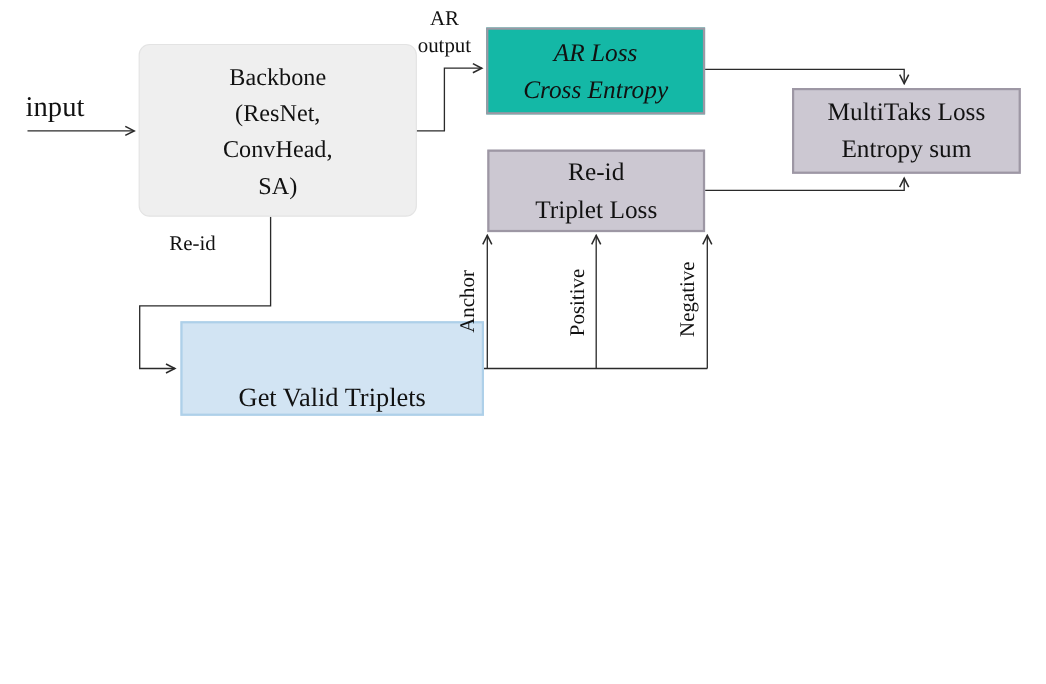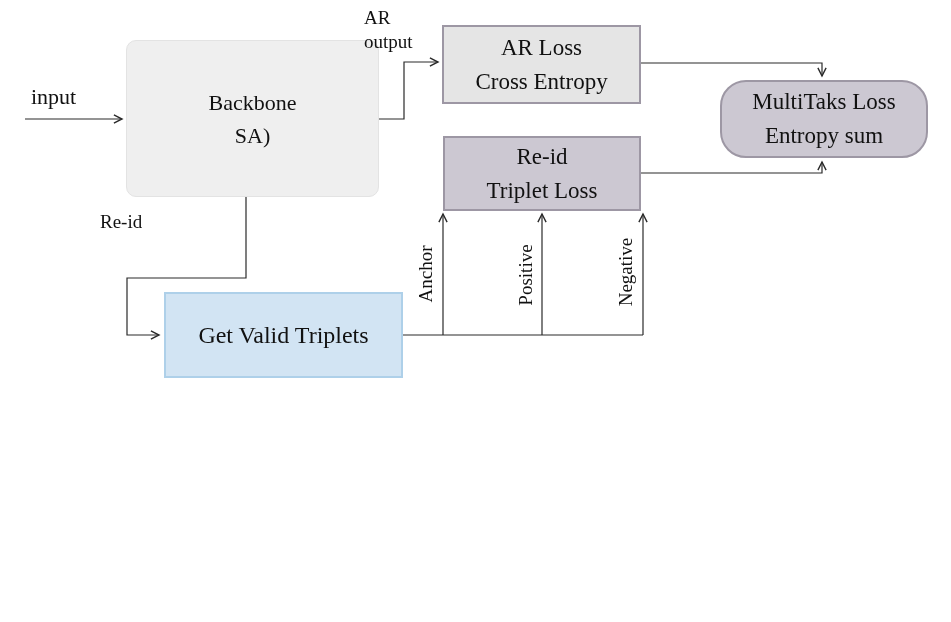--- a/index.html
+++ b/index.html
@@ -44,37 +44,39 @@
     font-size: 22px;
     line-height: 33px;
   }
   .node-loss {
     background: #ccc8d2;
     border: 2px solid #9d97a4;
     font-size: 23px;
     line-height: 34px;
   }
   .node-ar-loss   { left: 442px; top: 25px;  width: 199px; height: 79px; }
-  .node-multitask { left: 720px; top: 80px;  width: 208px; height: 78px; border-radius: 26px; }
+  .node-multitask { left: 720px; top: 80px;  width: 208px; height: 78px; }
   .node-triplet   { left: 443px; top: 136px; width: 198px; height: 75px; }
   .node-get-valid {
-    left: 164px; top: 292px; width: 239px; height: 86px;
+    left: 164px; top: 292px; width: 276px; height: 86px;
     background: #d2e4f3;
     border: 2px solid #aed0e9;
     font-size: 24px;
+    justify-content: flex-end;
   }
   .edge-label {
     position: absolute;
+    text-align: center;
     font-size: 19px;
     line-height: 24px;
     white-space: nowrap;
   }
   .label-input {
-    left: 31px; top: 85px; width: 82px;
-    font-size: 22px;
+    left: 9px; top: 85px; width: 82px;
+    font-size: 26px;
   }
   .label-ar-output {
     left: 364px; top: 6px; width: 80px;
   }
   .label-reid-embeddings {
     left: 100px; top: 210px; width: 150px;
   }
   .rot-label {
     position: absolute;
     width: 120px;
@@ -112,24 +114,26 @@
 
     <path d="M403,335 H643" fill="none" stroke="#2a2a2a" stroke-width="1.2"></path>
 
     <path d="M443,335 V214" fill="none" stroke="#2a2a2a" stroke-width="1.2" marker-end="url(#arrow)"></path>
     <path d="M542,335 V214" fill="none" stroke="#2a2a2a" stroke-width="1.2" marker-end="url(#arrow)"></path>
     <path d="M643,335 V214" fill="none" stroke="#2a2a2a" stroke-width="1.2" marker-end="url(#arrow)"></path>
   </svg>
 
   <div class="node node-backbone" style="background-color: rgb(239, 239, 239); border-color: rgb(227, 227, 227);">
     <div class="node-line">Backbone</div>
+    <div class="node-line">(ResNet,</div>
+    <div class="node-line">ConvHead,</div>
     <div class="node-line">SA)</div>
   </div>
 
-  <div class="node node-loss node-ar-loss" style="background-color: #e5e5e5; border-color: rgb(157, 151, 164);">
+  <div class="node node-loss node-ar-loss" style="background-color: #14b8a6; border-color: rgb(157, 151, 164); font-style: italic;">
     <div class="node-line">AR Loss</div>
     <div class="node-line">Cross Entropy</div>
   </div>
 
   <div class="node node-loss node-multitask" style="background-color: rgb(204, 200, 210); border-color: rgb(157, 151, 164);">
     <div class="node-line">MultiTaks Loss</div>
     <div class="node-line">Entropy sum</div>
   </div>
 
   <div class="node node-loss node-triplet" style="background-color: rgb(204, 200, 210); border-color: rgb(157, 151, 164);">

